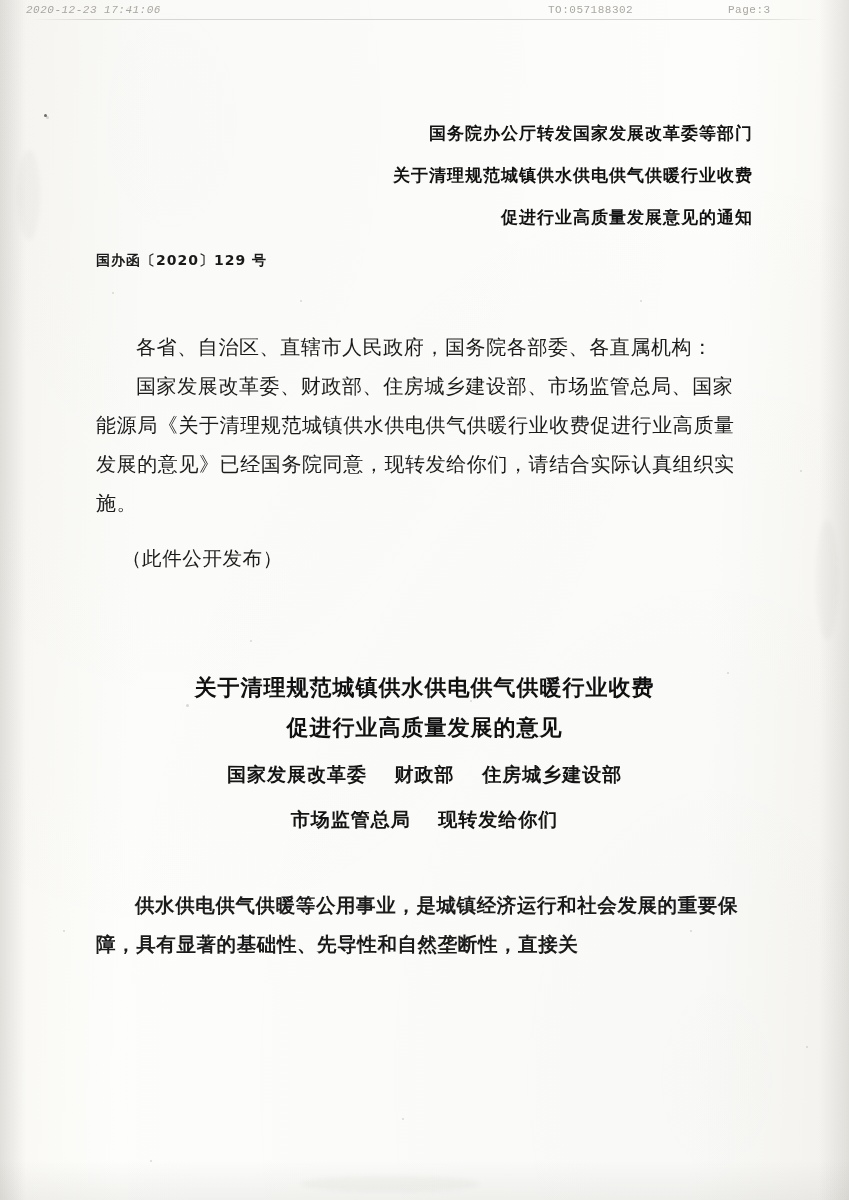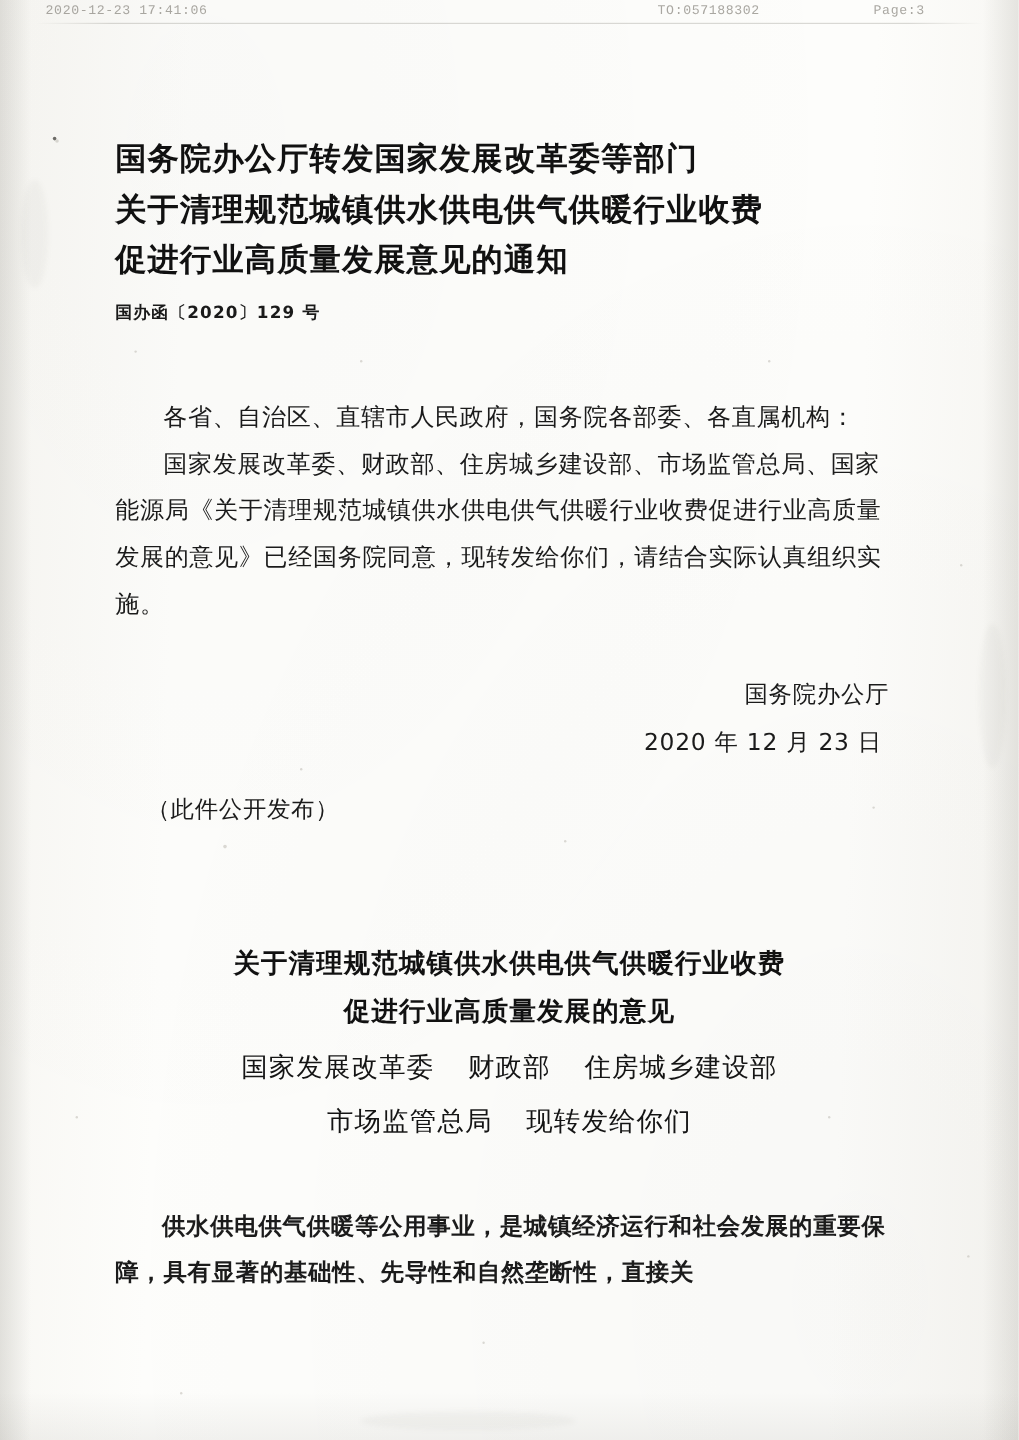--- a/index.html
+++ b/index.html
@@ -42,21 +42,21 @@
     top: 4px;
     left: 0;
     right: 0;
     height: 18px;
     color: #8e8b84;
     font-family: "Liberation Mono", monospace;
     font-size: 11px;
     letter-spacing: 0.5px;
     opacity: 0.75;
   }
-  .fax-left { position: absolute; left: 38px; top: 0; filter: blur(0.4px); }
+  .fax-left { position: absolute; left: 26px; top: 0; filter: blur(0.4px); font-style: italic; }
   .fax-mid  { position: absolute; left: 548px; top: 0; filter: blur(0.4px); }
   .fax-right{ position: absolute; left: 728px; top: 0; filter: blur(0.3px); }
   .fax-rule {
     position: absolute;
     left: 30px; right: 30px;
     top: 19px;
     height: 1px;
     background: linear-gradient(90deg, rgba(150,148,140,0) 0%, rgba(150,148,140,0.35) 8%, rgba(150,148,140,0.35) 92%, rgba(150,148,140,0) 100%);
   }
 
@@ -64,23 +64,23 @@
     position: absolute;
     left: 0; right: 0;
     top: 0;
     padding: 0 96px;
     box-sizing: border-box;
     color: #1b1b1b;
   }
 
   
   .doc-title {
-    text-align: left;
-    font-weight: bold;
-    font-size: 26px;
+    text-align: right;
+    font-weight: bold;
+    font-size: 17px;
     line-height: 42px;
     letter-spacing: 1px;
     color: #111;
     font-family: "DejaVu Sans", sans-serif;
   }
   .title-line-1 { margin-top: 112px; }
   .title-line-2 { }
   .title-line-3 { }
 
   .doc-number {
@@ -134,22 +134,22 @@
     text-align: center;
     font-weight: bold;
     font-size: 22px;
     line-height: 40px;
     letter-spacing: 1px;
     font-family: "DejaVu Sans", sans-serif;
     color: #111;
   }
   .issuers {
     text-align: center;
-    font-weight: normal;
-    font-size: 22px;
+    font-weight: bold;
+    font-size: 19px;
     line-height: 37px;
     letter-spacing: 1px;
     margin-top: 8px;
     font-family: "DejaVu Sans", sans-serif;
     color: #141414;
   }
   .issuers span { margin: 0 10px; }
 
   .sub-body {
     margin-top: 48px;
@@ -233,24 +233,20 @@
     <div class="doc-title title-line-2">关于清理规范城镇供水供电供气供暖行业收费</div>
     <div class="doc-title title-line-3">促进行业高质量发展意见的通知</div>
 
     <div class="doc-number">国办函〔2020〕129 号</div>
 
     <div class="body-block">
       <div class="p-indent">各省、自治区、直辖市人民政府，国务院各部委、各直属机构：</div>
       <div class="p-indent">国家发展改革委、财政部、住房城乡建设部、市场监管总局、国家能源局《关于清理规范城镇供水供电供气供暖行业收费促进行业高质量发展的意见》已经国务院同意，现转发给你们，请结合实际认真组织实施。</div>
     </div>
 
-    <div class="signature">
-      <div>国务院办公厅</div>
-      <div class="sig-date">2020 年 12 月 23 日</div>
-    </div>
 
     <div class="public-note">（此件公开发布）</div>
 
     <div class="sub-doc">
       <div class="sub-title">关于清理规范城镇供水供电供气供暖行业收费</div>
       <div class="sub-title">促进行业高质量发展的意见</div>
 
       <div class="issuers">
         <span>国家发展改革委</span>
         <span>财政部</span>

